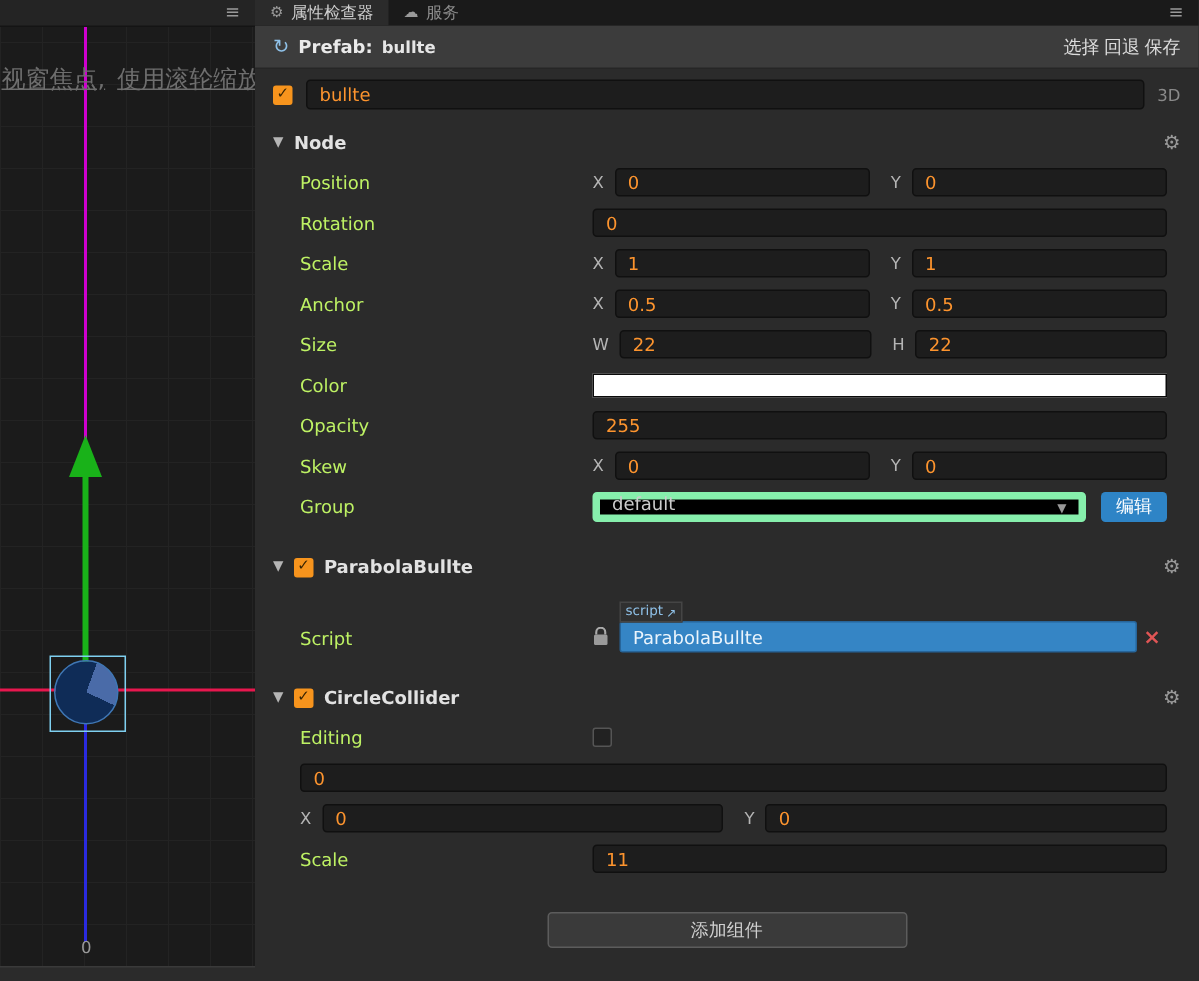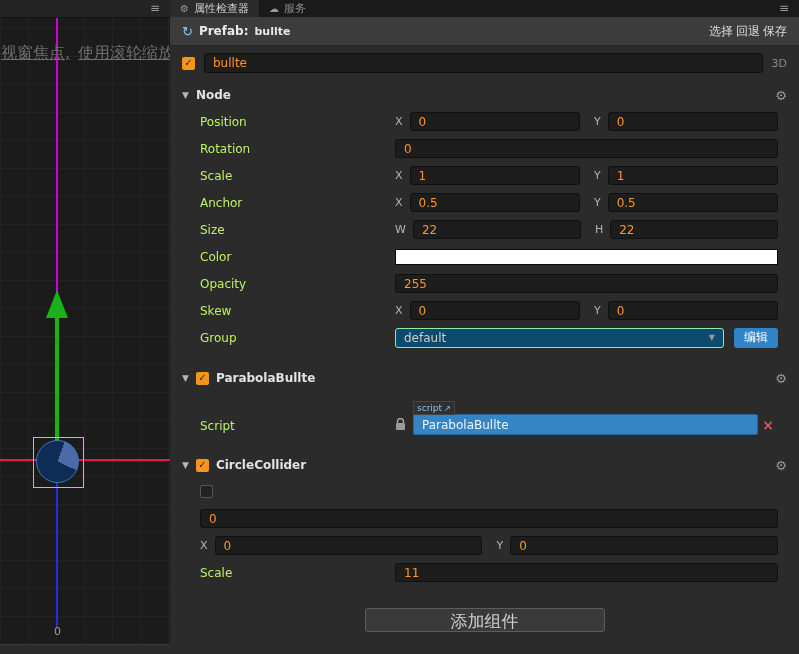--- a/index.html
+++ b/index.html
@@ -58,35 +58,35 @@
   .section-title{color:#e2e2e2;font-weight:bold;}
   .gear{margin-left:auto;color:#999;font-size:13px;cursor:pointer;}
 
   .prop-row{display:flex;align-items:center;height:27px;padding-left:30px;padding-right:21px;}
   .prop-label{width:195px;flex:none;color:#bef264;}
   .prop-value{flex:1;display:flex;align-items:center;}
   .axis{color:#b5b5b5;font-size:11px;margin-right:7px;flex:none;}
   .axis.second{margin-left:14px;}
   .num-input{flex:1;min-width:0;height:19px;background:#1d1d1d;border:1px solid #101010;border-radius:3px;color:#fd942e;padding:0 8px;font-size:12px;outline:none;box-sizing:border-box;font-family:inherit;}
   .color-swatch{flex:1;height:14px;background:#ffffff;border:1px solid #0a0a0a;cursor:pointer;}
-  .dropdown{flex:1;height:20px;background:#0c4a6e;border:1px solid #86efac;border-radius:3px;display:flex;align-items:center;padding:0 8px;color:#cccccc;cursor:pointer;box-sizing:border-box;}
+  .dropdown{flex:1;height:20px;background:#000000;border:5px solid #86efac;border-radius:3px;display:flex;align-items:flex-end;padding:0 8px;color:#cccccc;cursor:pointer;box-sizing:border-box;}
   .dd-arrow{margin-left:auto;font-size:8px;color:#999;}
   .edit-btn{width:44px;height:20px;margin-left:10px;background:#2e84c6;border:none;border-radius:3px;color:#fff;font-size:12px;cursor:pointer;flex:none;font-family:inherit;}
 
   .script-row{height:44px;align-items:flex-end;padding-bottom:3px;}
   .script-row .prop-label{padding-bottom:2px;}
   .lock-icon{width:13px;flex:none;margin-right:5px;display:flex;align-items:center;cursor:pointer;}
   .script-wrap{flex:1;position:relative;}
   .script-badge{position:absolute;top:-13px;left:0;height:12px;background:#303030;border:1px solid #454545;display:flex;align-items:center;gap:2px;padding:0 3px;font-size:9px;color:#8fc1e8;}
   .script-badge .ext{font-size:8px;color:#8fc1e8;}
   .script-field{height:19px;background:#3585c5;border:1px solid #27659a;border-radius:2px;color:#eaf4fc;display:flex;align-items:center;padding:0 8px;cursor:pointer;}
   .remove-btn{width:20px;text-align:center;color:#e05555;font-weight:bold;font-size:14px;cursor:pointer;flex:none;}
 
   .add-btn-row{display:flex;justify-content:center;margin-top:22px;}
-  .add-btn{width:240px;height:24px;background:#3a3a3a;border:1px solid #5c5c5c;border-radius:3px;color:#cfcfcf;font-size:17px;cursor:pointer;font-family:inherit;}
+  .add-btn{width:240px;height:24px;background:#3a3a3a;border:1px solid #5c5c5c;border-radius:3px;color:#cfcfcf;font-size:12px;cursor:pointer;font-family:inherit;}
 </style>
 </head>
 <body>
 
 <div class="scene-panel">
   <div class="scene-grid"></div>
   <div class="gz-magenta"></div>
   <div class="gz-red"></div>
   <div class="gz-blue"></div>
   <div class="gz-green-shaft"></div>
@@ -258,20 +258,21 @@
   <div class="section-header gap">
     <span class="tri">▼</span>
     <span class="checkbox checked">
       <span class="check">✓</span>
     </span>
     <span class="section-title">CircleCollider</span>
     <span class="gear">⚙</span>
   </div>
 
   <div class="prop-row">
+    <span class="prop-label">Editing</span>
     <span class="prop-value">
       <span class="checkbox empty"></span>
     </span>
   </div>
 
   <div class="prop-row">
     <span class="prop-value">
       <input class="num-input" value="0" style="">
     </span>
   </div>

